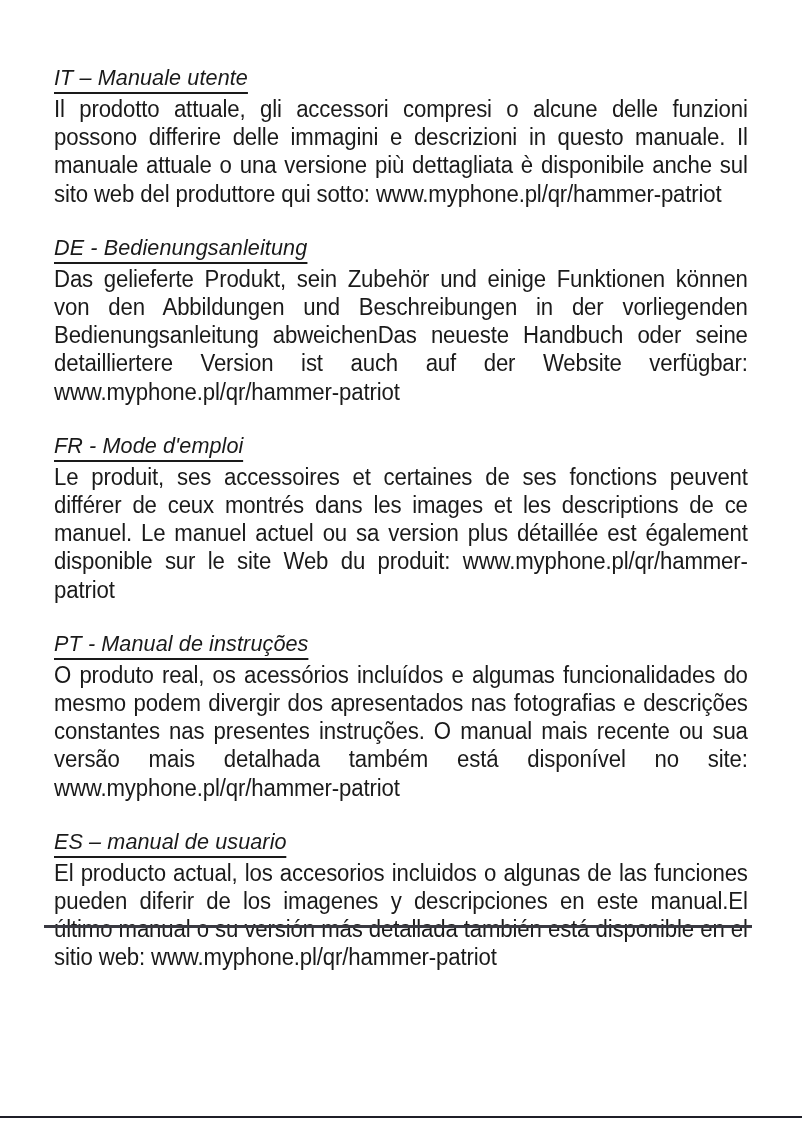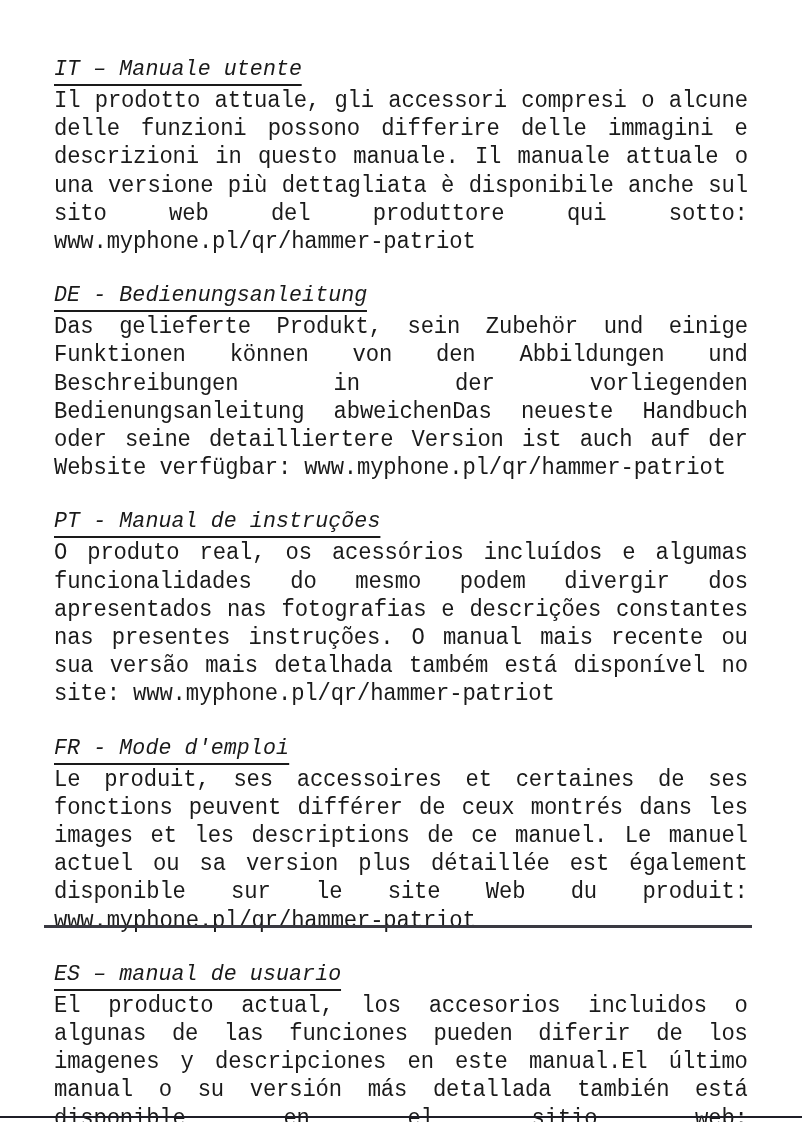--- a/index.html
+++ b/index.html
@@ -26,22 +26,21 @@
   }
 
   .content {
     position: absolute;
     left: 54px;
     top: 56px;
     width: 694px;
   }
 
   .section {
-    margin: 0 0 26px 0;
-    font-family: Liberation Mono, monospace;
+    margin: 8px 0 26px 0;
   }
   .section:last-of-type {
     margin-bottom: 0;
   }
 
   .sec-heading {
     font-style: italic;
     font-size: 22.5px;
     line-height: 27px;
     font-weight: 400;
@@ -98,27 +97,27 @@
       <div class="sec-heading">IT – Manuale utente</div>
       <p class="sec-body">Il prodotto attuale, gli accessori compresi o alcune delle funzioni possono differire delle immagini e descrizioni in questo manuale. Il manuale attuale o una versione più dettagliata è disponibile anche sul sito web del produttore qui sotto: www.myphone.pl/qr/hammer-patriot</p>
     </div>
 
     <div class="section">
       <div class="sec-heading">DE - Bedienungsanleitung</div>
       <p class="sec-body">Das gelieferte Produkt, sein Zubehör und einige Funktionen können von den Abbildungen und Beschreibungen in der vorliegenden Bedienungsanleitung abweichenDas neueste Handbuch oder seine detailliertere Version ist auch auf der Website verfügbar: www.myphone.pl/qr/hammer-patriot</p>
     </div>
 
     <div class="section">
-      <div class="sec-heading">PT - Manual de instruções</div>
-      <p class="sec-body">O produto real, os acessórios incluídos e algumas funcionalidades do mesmo podem divergir dos apresentados nas fotografias e descrições constantes nas presentes instruções. O manual mais recente ou sua versão mais detalhada também está disponível no site: www.myphone.pl/qr/hammer-patriot</p>
+      <div class="sec-heading">FR - Mode d'emploi</div>
+      <p class="sec-body">Le produit, ses accessoires et certaines de ses fonctions peuvent différer de ceux montrés dans les images et les descriptions de ce manuel. Le manuel actuel ou sa version plus détaillée est également disponible sur le site Web du produit: www.myphone.pl/qr/hammer-patriot</p>
     </div>
 
     <div class="section">
-      <div class="sec-heading">FR - Mode d'emploi</div>
-      <p class="sec-body">Le produit, ses accessoires et certaines de ses fonctions peuvent différer de ceux montrés dans les images et les descriptions de ce manuel. Le manuel actuel ou sa version plus détaillée est également disponible sur le site Web du produit: www.myphone.pl/qr/hammer-patriot</p>
+      <div class="sec-heading">PT - Manual de instruções</div>
+      <p class="sec-body">O produto real, os acessórios incluídos e algumas funcionalidades do mesmo podem divergir dos apresentados nas fotografias e descrições constantes nas presentes instruções. O manual mais recente ou sua versão mais detalhada também está disponível no site: www.myphone.pl/qr/hammer-patriot</p>
     </div>
 
     <div class="section">
       <div class="sec-heading">ES – manual de usuario</div>
       <p class="sec-body">El producto actual, los accesorios incluidos o algunas de las funciones pueden diferir de los imagenes y descripciones en este manual.El último manual o su versión más detallada también está disponible en el sitio web: www.myphone.pl/qr/hammer-patriot</p>
     </div>
 
   </div>
 
   <div class="bottom-rule"></div>

